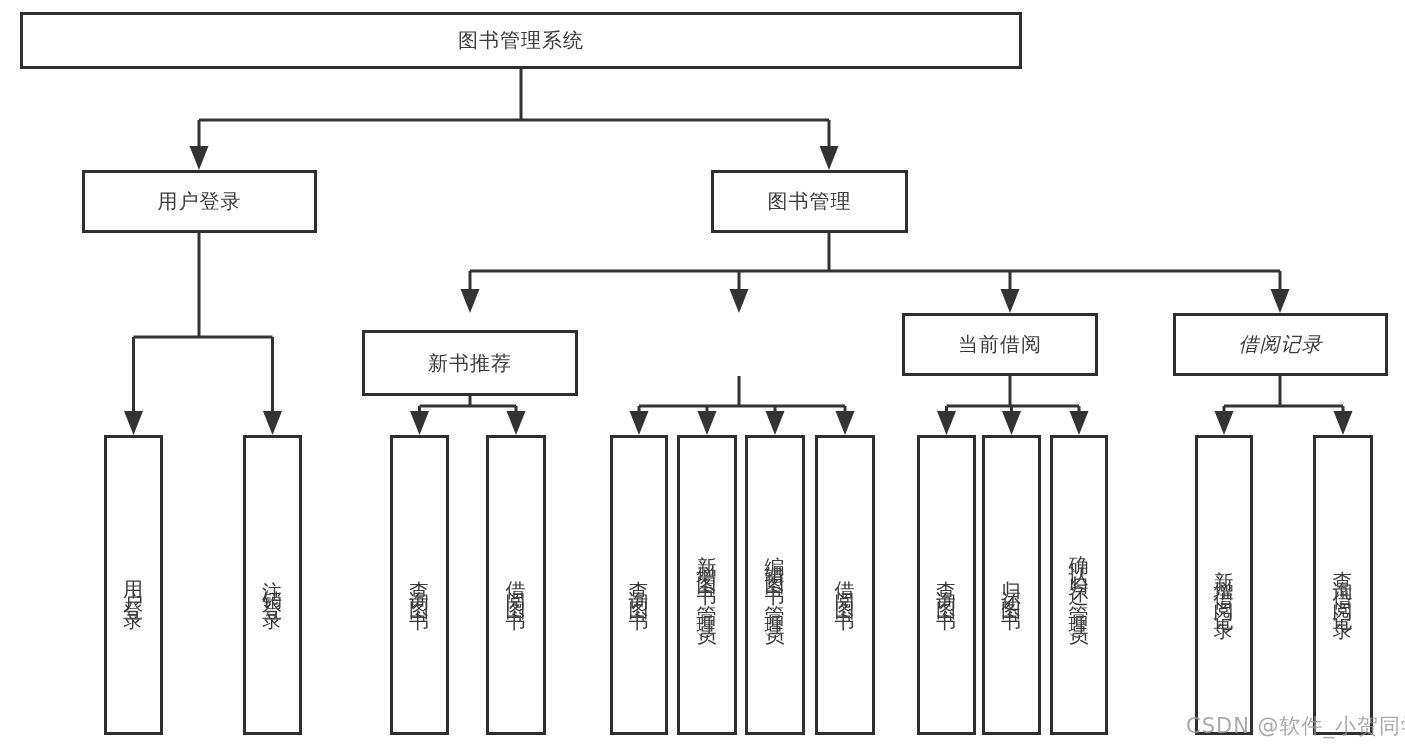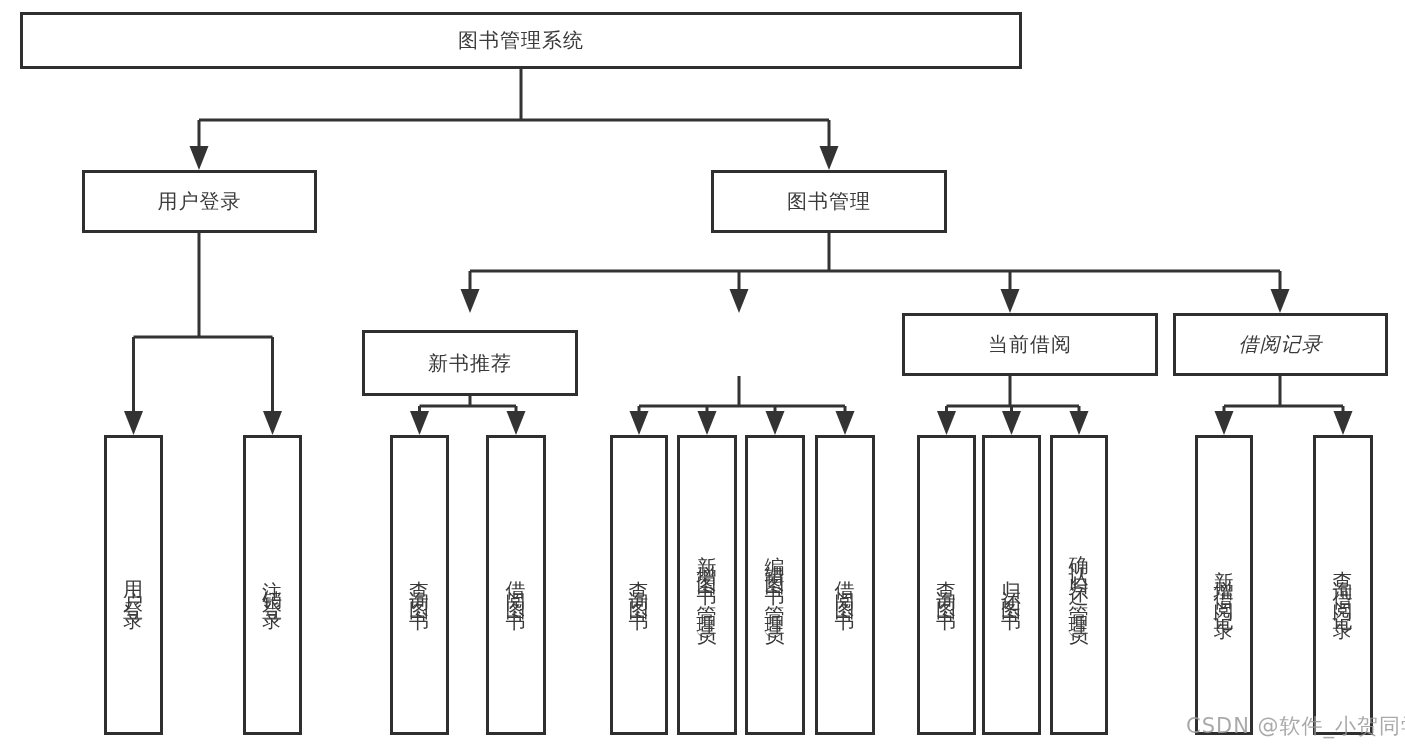--- a/index.html
+++ b/index.html
@@ -85,24 +85,24 @@
       <polygon points="1002,411 1021,411 1011.5,435"></polygon>
       <polygon points="1069.5,411 1088.5,411 1079,435"></polygon>
       <polygon points="1214.5,411 1233.5,411 1224,435"></polygon>
       <polygon points="1333.5,411 1352.5,411 1343,435"></polygon>
     </g>
   </svg>
 
   <div class="node" style="left:20px;top:12px;width:1002px;height:57px;">图书管理系统</div>
 
   <div class="node" style="left:82px;top:170px;width:235px;height:63px;">用户登录</div>
-  <div class="node" style="left:711px;top:170px;width:236px;height:63px;">图书管理</div>
+  <div class="node" style="left:711px;top:170px;width:197px;height:63px;">图书管理</div>
 
   <div class="node" style="left:362px;top:330px;width:216px;height:66px;">新书推荐</div>
-  <div class="node" style="left:902px;top:313px;width:256px;height:63px;">当前借阅</div>
+  <div class="node" style="left:902px;top:313px;width:196px;height:63px;">当前借阅</div>
   <div class="node" style="left:1173px;top:313px;width:215px;height:63px;font-style:italic;">借阅记录</div>
 
   <div class="node vertical" style="left:104px;top:435px;width:59px;height:300px;">用户登录</div>
   <div class="node vertical" style="left:243px;top:435px;width:59px;height:300px;">注销登录</div>
 
   <div class="node vertical" style="left:390px;top:435px;width:59px;height:300px;">查询图书</div>
   <div class="node vertical" style="left:486px;top:435px;width:60px;height:300px;">借阅图书</div>
 
   <div class="node vertical" style="left:610px;top:435px;width:58px;height:300px;">查询图书</div>
   <div class="node vertical" style="left:677px;top:435px;width:60px;height:300px;">新增图书（管理员）</div>

